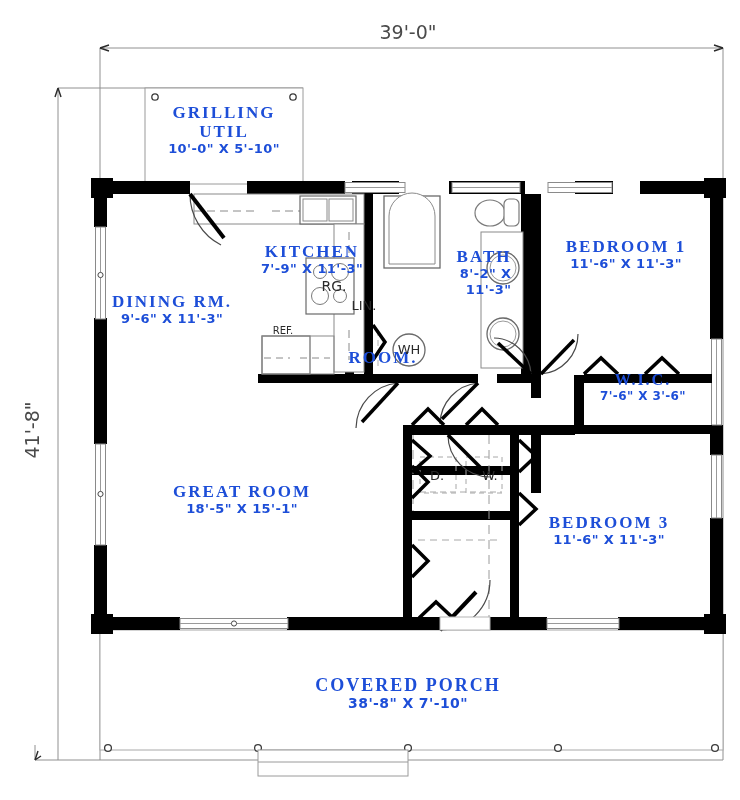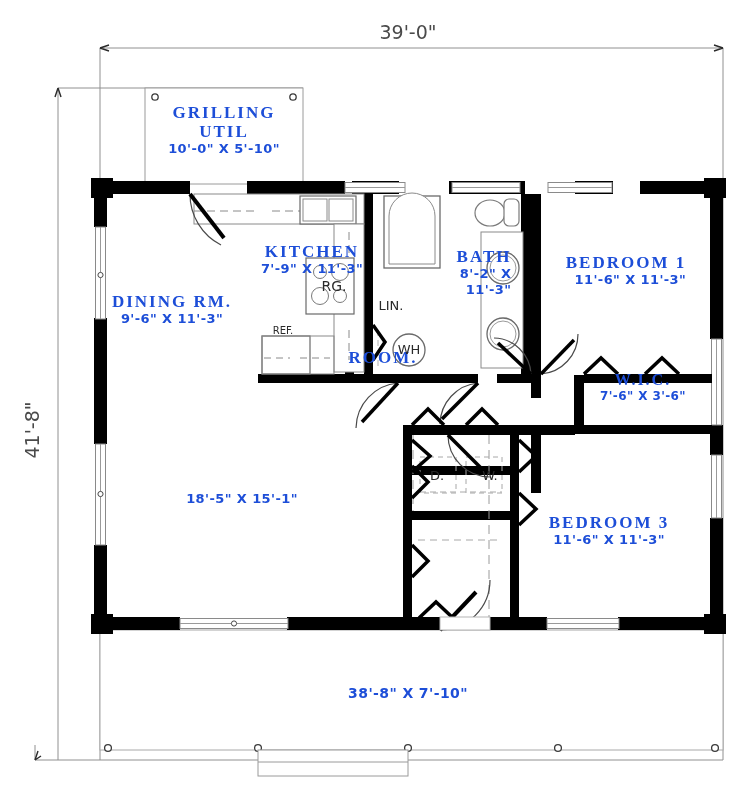--- a/index.html
+++ b/index.html
@@ -393,48 +393,50 @@
   <div class="room-name">DINING RM.</div>
   <div class="room-dims" style="font-size:13px;">9'-6" X 11'-3"</div>
 </div>
 
 <div class="room-label" style="left:484px; top:272px; font-size:17px;text-align:right;">
   <div class="room-name">BATH</div>
   <div class="room-dims" style="font-size:13px;">8'-2" X</div>
   <div class="room-dims" style="font-size:13px;">11'-3"</div>
 </div>
 
-<div class="room-label" style="left:626px; top:270px; font-size:17px;text-align:right;">
+<div class="room-label" style="left:626px; top:254px; font-size:17px;">
   <div class="room-name">BEDROOM 1</div>
   <div class="room-dims" style="font-size:13px;">11'-6" X 11'-3"</div>
 </div>
 
 <div class="room-label" style="left:643px; top:387px; font-size:16px;">
   <div class="room-name">W.I.C.</div>
   <div class="room-dims" style="font-size:12px;">7'-6" X 3'-6"</div>
 </div>
 
 <div class="room-label" style="left:242px; top:499px; font-size:17px;">
+  <div class="room-name">GREAT ROOM</div>
   <div class="room-dims" style="font-size:13px;">18'-5" X 15'-1"</div>
 </div>
 
 <div class="room-label" style="left:609px; top:530px; font-size:17px;">
   <div class="room-name">BEDROOM 3</div>
   <div class="room-dims" style="font-size:13px;">11'-6" X 11'-3"</div>
 </div>
 
 <div class="room-label" style="left:408px; top:693px; font-size:18px;">
+  <div class="room-name">COVERED PORCH</div>
   <div class="room-dims" style="font-size:14px;">38'-8" X 7'-10"</div>
 </div>
 
 <div class="room-label" style="left:383px; top:358px; font-size:17px;">
   <div class="room-name">ROOM.</div>
 </div>
 
 <div class="fix-label" style="left:283px; top:330px; font-size:10px;">REF.</div>
 <div class="fix-label" style="left:334px; top:286px; font-size:14px;">RG.</div>
-<div class="fix-label" style="left:364px; top:305px; font-size:13px;margin-left:27px;">LIN.</div>
+<div class="fix-label" style="left:364px; top:305px; font-size:13px;">LIN.</div>
 <div class="fix-label" style="left:409px; top:349px; font-size:13px;">WH</div>
 <div class="fix-label" style="left:437px; top:475px; font-size:13px;">D.</div>
 <div class="fix-label" style="left:490px; top:475px; font-size:13px;">W.</div>
 
 <div class="dim-label" style="left:408px; top:32px; font-size:19px; color:#4a4a4a;">39'-0"</div>
 <div class="dim-label vertical" style="left:32px; top:430px; font-size:19px; color:#4a4a4a;">41'-8"</div>
 
 </body></html>

